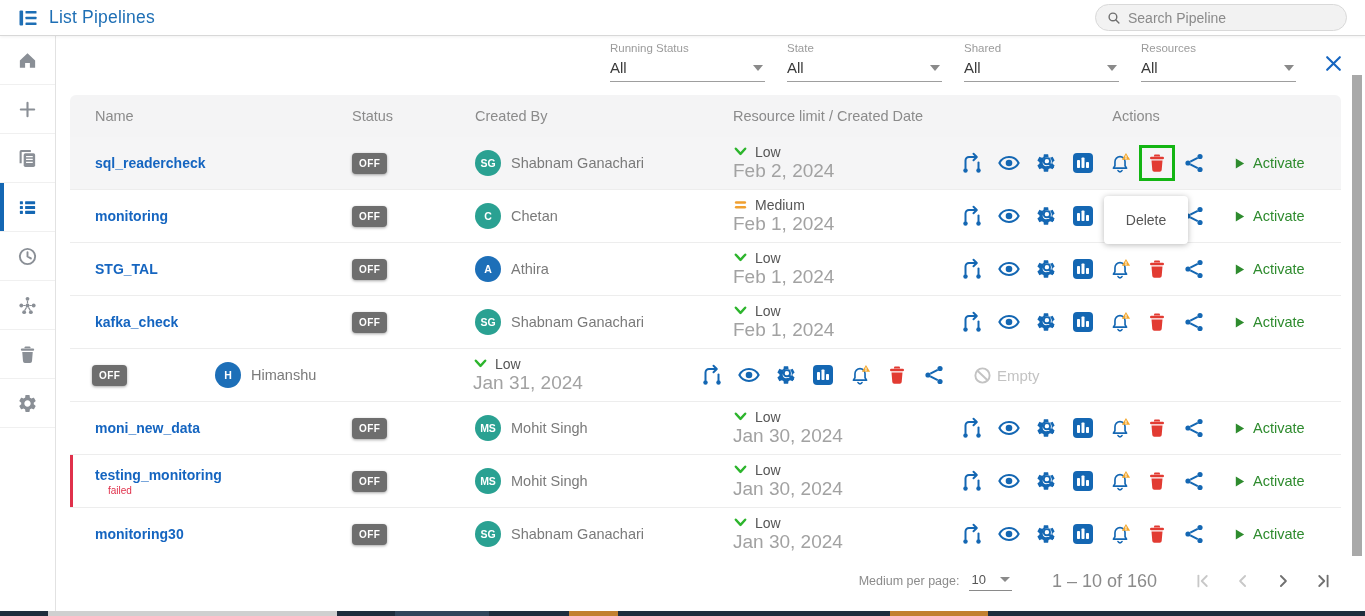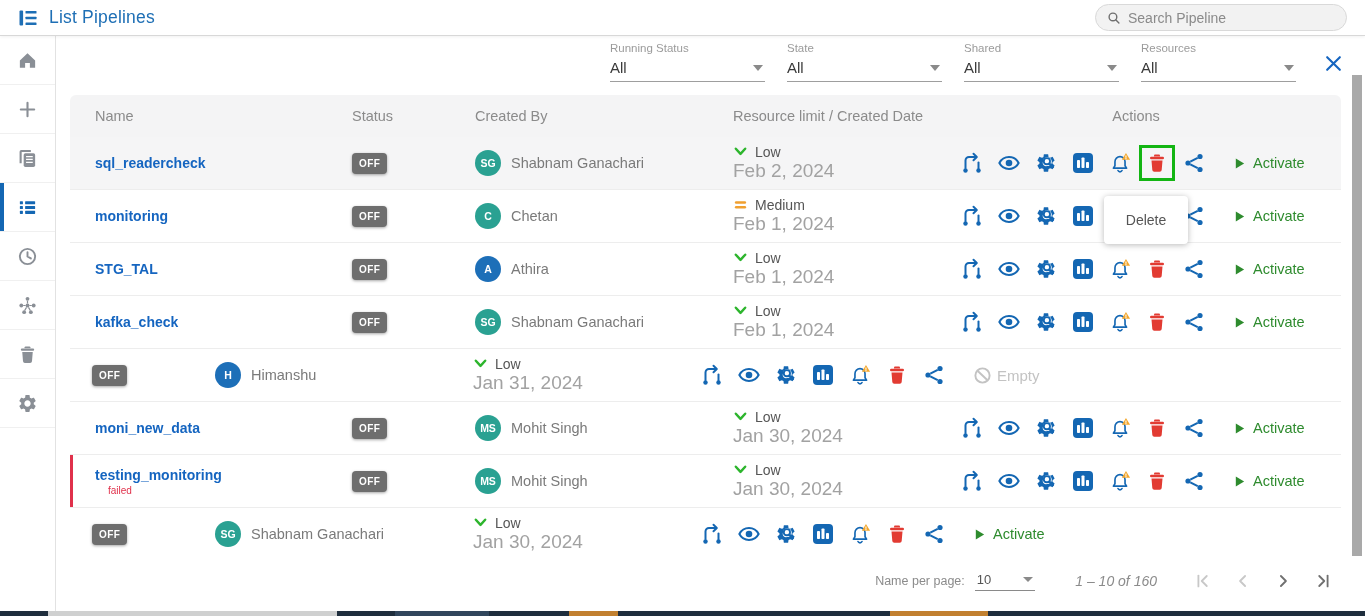--- a/index.html
+++ b/index.html
@@ -84,24 +84,24 @@
   .empty-wrap { display:flex; align-items:center; gap:5px; margin-left:14px; color:#c3c3c3; font-size:15px; }
   .emp-ic { display:flex; } .emp-ic svg { width:19px; height:19px; }
   
   .tooltip { position:absolute; left:1104px; top:196px; width:84px; height:48px; background:#fff;
     border-radius:4px; box-shadow:0 1px 6px rgba(0,0,0,.28); display:flex; align-items:center;
     justify-content:center; font-size:14px; color:#555; z-index:40; }
   
   .pagination { position:absolute; left:70px; top:556px; width:1271px; height:50px; display:flex;
     align-items:center; justify-content:flex-end; color:#8b8b8b; z-index:4; }
   .pp-label { font-size:12.5px; }
-  .pp-select { display:flex; align-items:center; gap:32px; border-bottom:1px solid #8a8a8a;
+  .pp-select { display:flex; align-items:center; gap:14px; border-bottom:1px solid #8a8a8a;
     margin-left:10px; padding:0 2px 3px 2px; cursor:pointer; color:#555; font-size:13px; }
   .pp-select .caret { border-top-width:5px; }
-  .pp-range { font-size:14px; margin:0 34px 0 40px;font-style:italic; }
+  .pp-range { font-size:18px; margin:0 34px 0 40px; }
   .nav { display:flex; gap:16px; margin-right:6px; }
   .nav-btn { width:24px; height:24px; display:flex; align-items:center; justify-content:center;
     color:#707070; cursor:pointer; }
   .nav-btn.disabled { color:#c8c8c8; cursor:default; }
   .nav-btn svg { width:20px; height:20px; }
   
   .scroll-thumb { position:absolute; right:3px; top:75px; width:10px; height:481px; background:#a9a9a9; z-index:60; }
   .bottombar { position:absolute; left:0; top:611px; width:1365px; height:5px; background:#1f2e3d; z-index:70; }
   .seg { position:absolute; top:0; height:5px; }
 </style>
@@ -880,20 +880,24 @@
             <span class="play">
               <svg viewBox="0 0 14 14">
                 <path d="M3 1.5L12 7 3 12.5Z" fill="currentColor"></path>
               </svg>
             </span>
             <span>Activate</span>
           </span>
         </div>
   </div>
       <div class="t-row">
+    <div class="cell col-name">
+      <a class="p-name">monitoring30</a>
+
+    </div>
     <div class="cell col-status">
       <span class="badge-off">OFF</span>
     </div>
     <div class="cell col-created">
       <span class="avatar" style="background: rgb(42, 161, 146);">SG</span>
       <span class="c-name">Shabnam Ganachari</span>
     </div>
     <div class="cell col-resource">
       <div class="res-line">
         <span class="res-icon low">
@@ -972,21 +976,21 @@
             <span>Activate</span>
           </span>
         </div>
   </div>
     </div>
 </div>
 
 <div class="tooltip">Delete</div>
 
 <div class="pagination">
-  <span class="pp-label">Name per page:</span>
+  <span class="pp-label">Medium per page:</span>
   <span class="pp-select">
     <span>10</span>
     <span class="caret"></span>
   </span>
   <span class="pp-range">1 – 10 of 160</span>
   <span class="nav">
     <span class="nav-btn disabled">
         <svg viewBox="0 0 24 24" fill="none">
           <path d="M6.5 5.5v13" stroke="currentColor" stroke-width="2.2" stroke-linecap="round"></path>
           <path d="M16.5 6l-6 6 6 6" stroke="currentColor" stroke-width="2.2" stroke-linecap="round" stroke-linejoin="round"></path>

